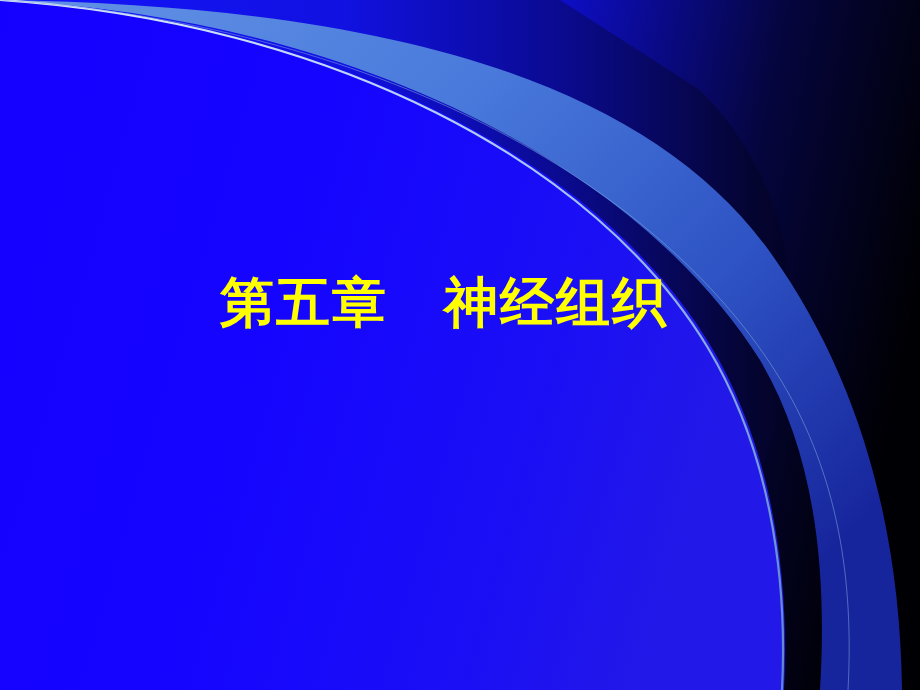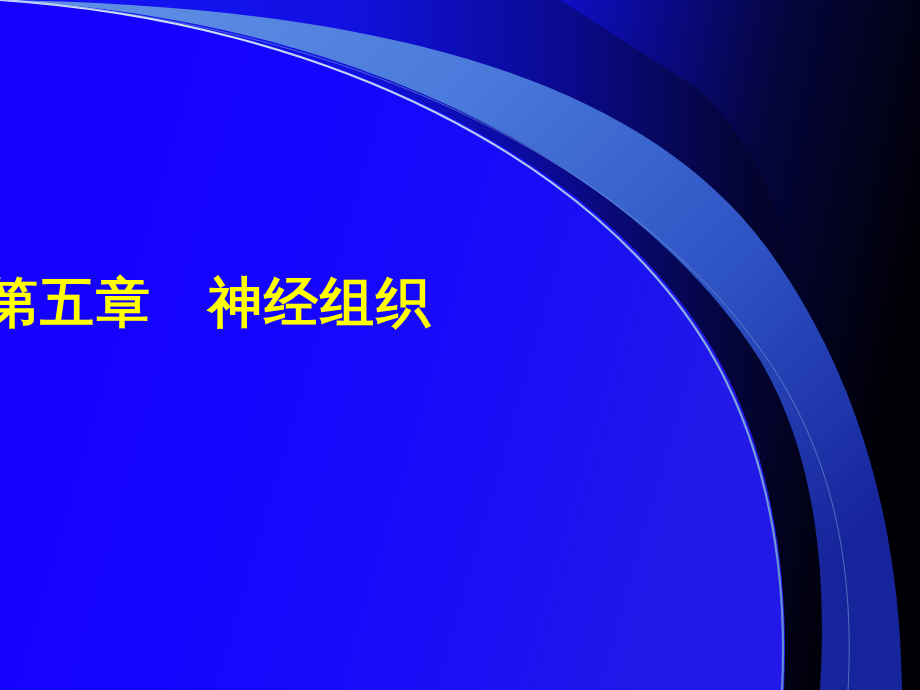--- a/index.html
+++ b/index.html
@@ -19,20 +19,21 @@
     position: absolute;
     left: 0; top: 0;
     width: 920px;
     height: 690px;
   }
   #title-layer {
     position: absolute;
     left: 0;
     top: 272px;
     width: 920px;
+    text-align: center;
     pointer-events: none;
   }
   #slide-title {
     display: inline-block;
     color: #FFFF00;
     font-size: 54px;
     font-weight: bold;
     letter-spacing: 2px;
     line-height: 1.15;
     white-space: pre;

